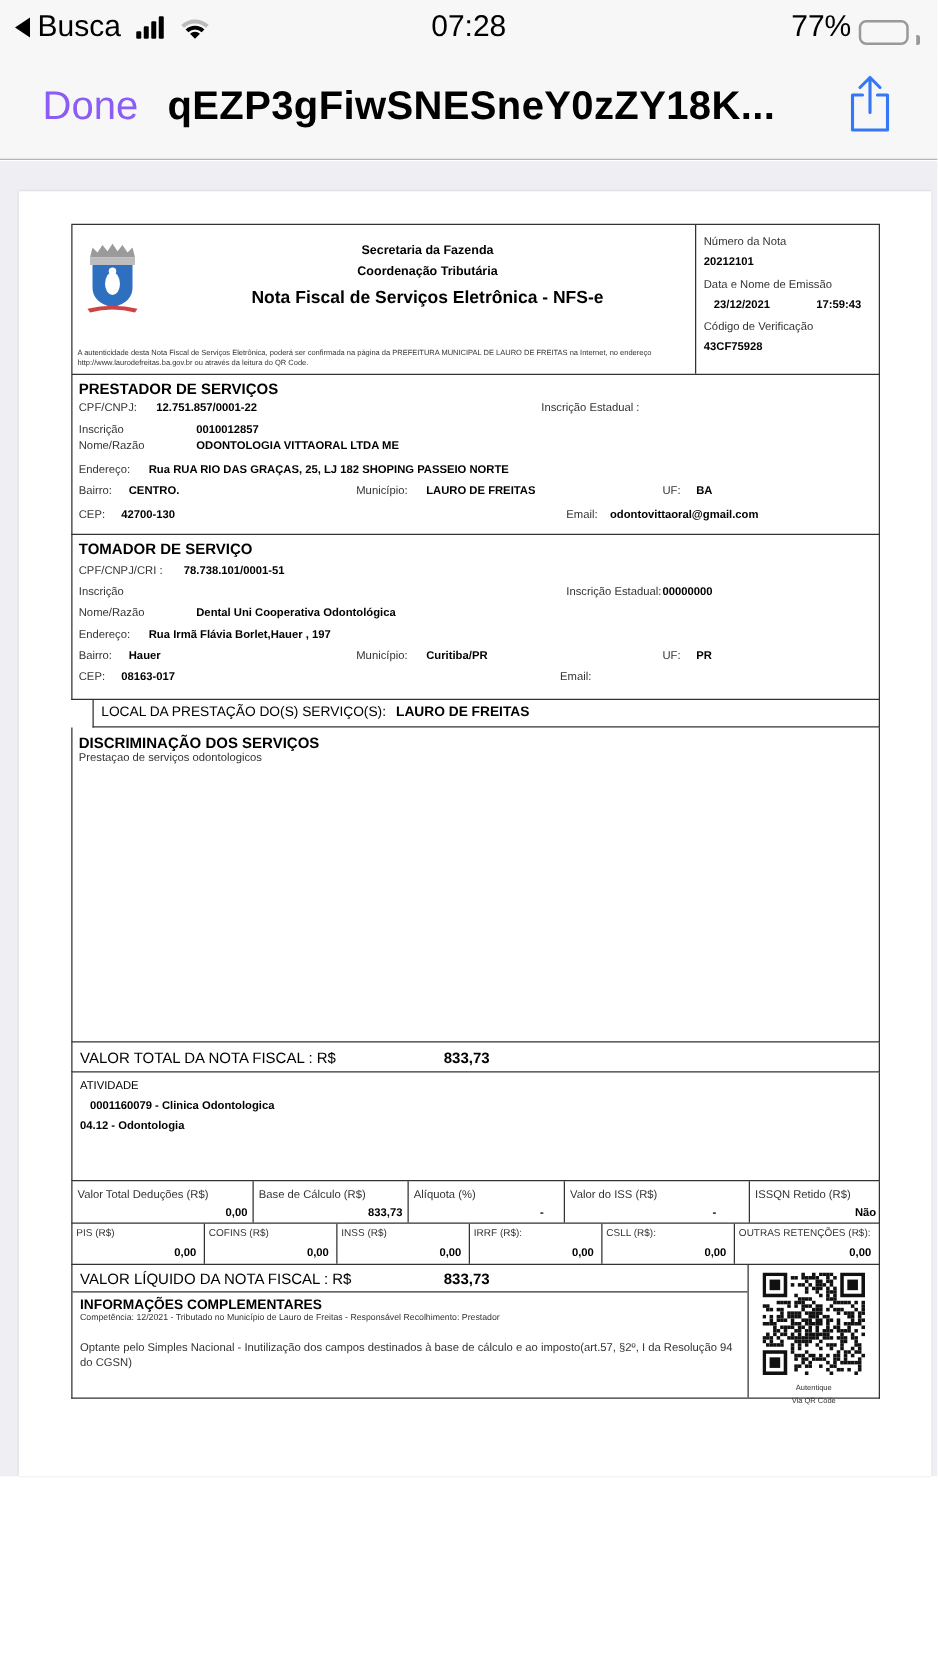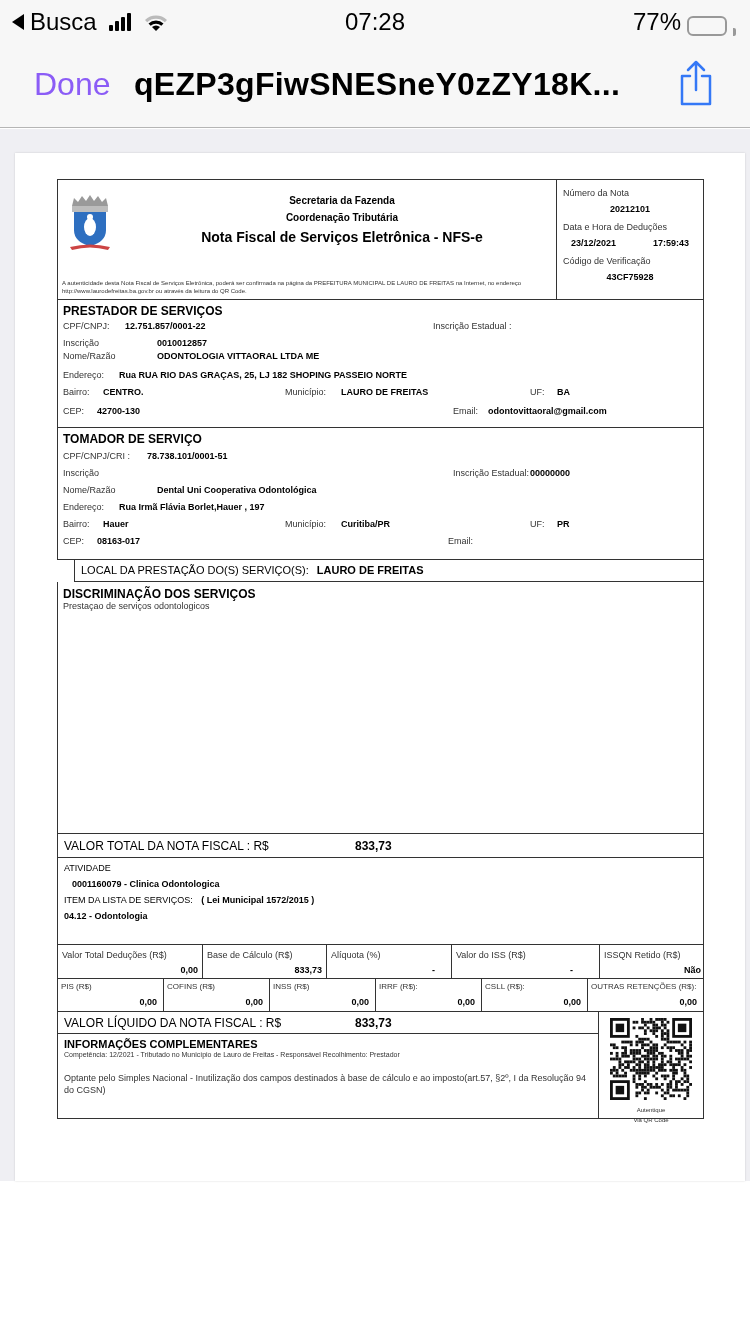--- a/index.html
+++ b/index.html
@@ -39,21 +39,21 @@
   .hdr-main { flex: 1; position: relative; border-right: 1.5px solid #333; }
   .hdr-logo { position: absolute; left: 10px; top: 12px; width: 44px; height: 60px; }
   .hdr-lines { position: absolute; left: 70px; right: 0; top: 8px; text-align: center; }
   .h1 { font-size: 12px; font-weight: bold; }
   .h2 { font-size: 10px; font-weight: bold; margin-top: 7px; }
   .h3 { font-size: 10px; font-weight: bold; margin-top: 6px; }
   .h4 { font-size: 14px; font-weight: bold; margin-top: 6px; }
   .hdr-note { position: absolute; left: 4px; right: 4px; top: 99px; font-size: 6px; color: #333; line-height: 8px; }
   .hdr-side { width: 146px; padding: 8px 6px; font-size: 9px; color: #333; }
   .hdr-side .lbl { margin-bottom: 6px; }
-  .hdr-side .val { font-weight: bold; text-align: center; margin-bottom: 8px; color: #000; }
+  .hdr-side .val { font-weight: bold; text-align: left; margin-bottom: 8px; color: #000; }
   .hdr-side .val.dt { display: flex; justify-content: space-between; padding: 0 8px; }
 
   .sec-title { font-size: 12px; font-weight: bold; padding: 4px 5px 0 5px; }
   .row { position: relative; height: 17px; font-size: 9px; }
   .row .l { position: absolute; color: #333; top: 3px; }
   .row .v { position: absolute; font-weight: bold; top: 3px; }
 
   .prestador { height: 128px; }
   .tomador { height: 132px; }
 
@@ -148,21 +148,21 @@
           <div class="hdr-lines">
             <div class="h2">Secretaria da Fazenda</div>
             <div class="h3">Coordenação Tributária</div>
             <div class="h4">Nota Fiscal de Serviços Eletrônica - NFS-e</div>
           </div>
           <div class="hdr-note">A autenticidade desta Nota Fiscal de Serviços Eletrônica, poderá ser confirmada na página da PREFEITURA MUNICIPAL DE LAURO DE FREITAS na Internet, no endereço http://www.laurodefreitas.ba.gov.br ou através da leitura do QR Code.</div>
         </div>
         <div class="hdr-side">
           <div class="lbl">Número da Nota</div>
           <div class="val">20212101</div>
-          <div class="lbl">Data e Hora de Deduções</div>
+          <div class="lbl">Data e Nome de Emissão</div>
           <div class="val dt">
             <span>23/12/2021</span>
             <span>17:59:43</span>
           </div>
           <div class="lbl">Código de Verificação</div>
           <div class="val">43CF75928</div>
         </div>
       </div>
 
       <div class="box prestador">
@@ -244,24 +244,20 @@
       </div>
 
       <div class="box total">
         <span>VALOR TOTAL DA NOTA FISCAL :  R$</span>
         <span class="amt">833,73</span>
       </div>
 
       <div class="box ativ">
         <div>ATIVIDADE</div>
         <div class="b" style="padding-left:8px">0001160079   -  Clinica Odontologica</div>
-        <div>
-          <span>ITEM DA LISTA DE SERVIÇOS:</span>
-          <span class="b" style="margin-left:6px">( Lei Municipal 1572/2015 )</span>
-        </div>
         <div class="b">04.12  - Odontologia</div>
       </div>
 
       <div class="box vals">
         <div class="c" style="width:145px">
           <span>Valor Total Deduções (R$)</span>
           <span class="n">0,00</span>
         </div>
         <div class="c" style="width:124px">
           <span>Base de Cálculo (R$)</span>

